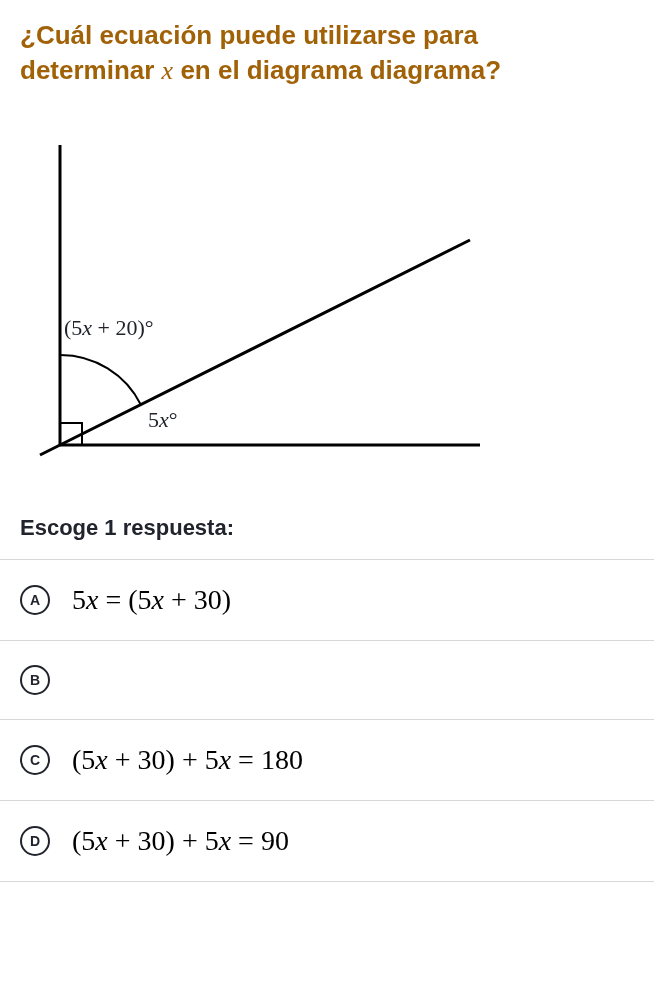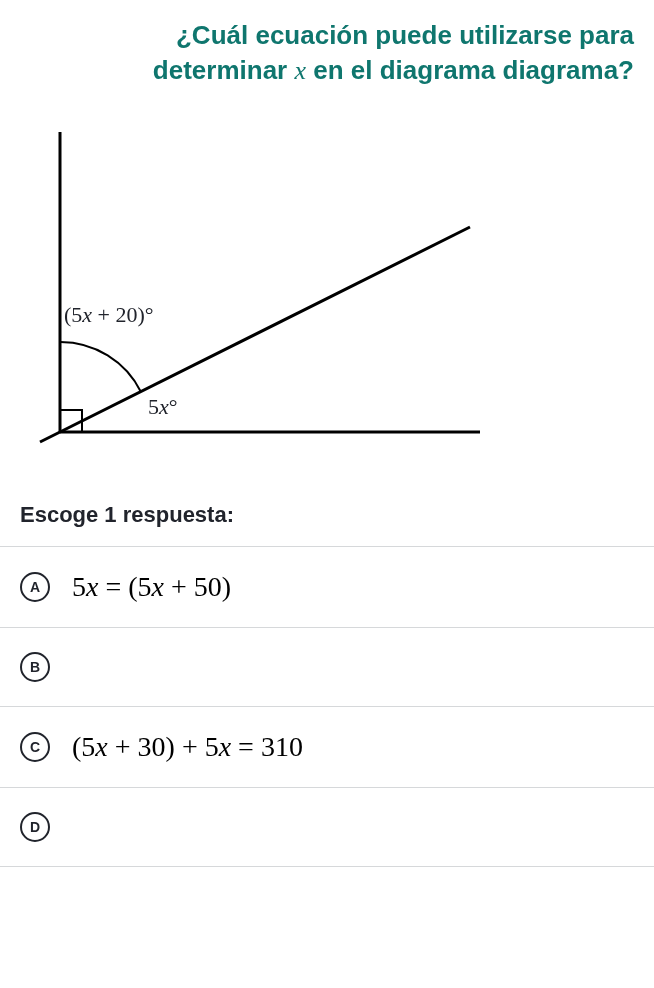--- a/index.html
+++ b/index.html
@@ -9,24 +9,23 @@
     color: #21242c;
     background: #fff;
   }
   .page {
     width: 654px;
     padding: 18px 20px 0 20px;
   }
   .question {
     font-size: 26px;
     font-weight: 700;
-    color: #0f766e;
+    color: #a16207;
     line-height: 1.35;
-    margin-bottom: 34px;
-    text-align: right;
+    margin-bottom: 47px;
   }
   .question .var {
     font-family: "Georgia", "Times New Roman", serif;
     font-style: italic;
     font-weight: 500;
   }
   .diagram-wrap {
     margin: 0 0 40px 0;
   }
   svg.diagram {
@@ -111,34 +110,37 @@
     </svg>
   </div>
 
   <div class="instruction">Escoge 1 respuesta:</div>
 
   <div class="choices">
 
     <div class="choice">
       <div class="badge">A</div>
       <div class="expr">
-        <span>5</span><span class="it">x</span><span> = (5</span><span class="it">x</span><span> + 50)</span>
+        <span>5</span><span class="it">x</span><span> = (5</span><span class="it">x</span><span> + 30)</span>
       </div>
     </div>
 
     <div class="choice">
       <div class="badge">B</div>
     </div>
 
     <div class="choice">
       <div class="badge">C</div>
       <div class="expr">
-        <span>(5</span><span class="it">x</span><span> + 30) + 5</span><span class="it">x</span><span> = 310</span>
+        <span>(5</span><span class="it">x</span><span> + 30) + 5</span><span class="it">x</span><span> = 180</span>
       </div>
     </div>
 
     <div class="choice">
       <div class="badge">D</div>
+      <div class="expr">
+        <span>(5</span><span class="it">x</span><span> + 30) + 5</span><span class="it">x</span><span> = 90</span>
+      </div>
     </div>
 
   </div>
 
 </div>
 
 </body></html>

